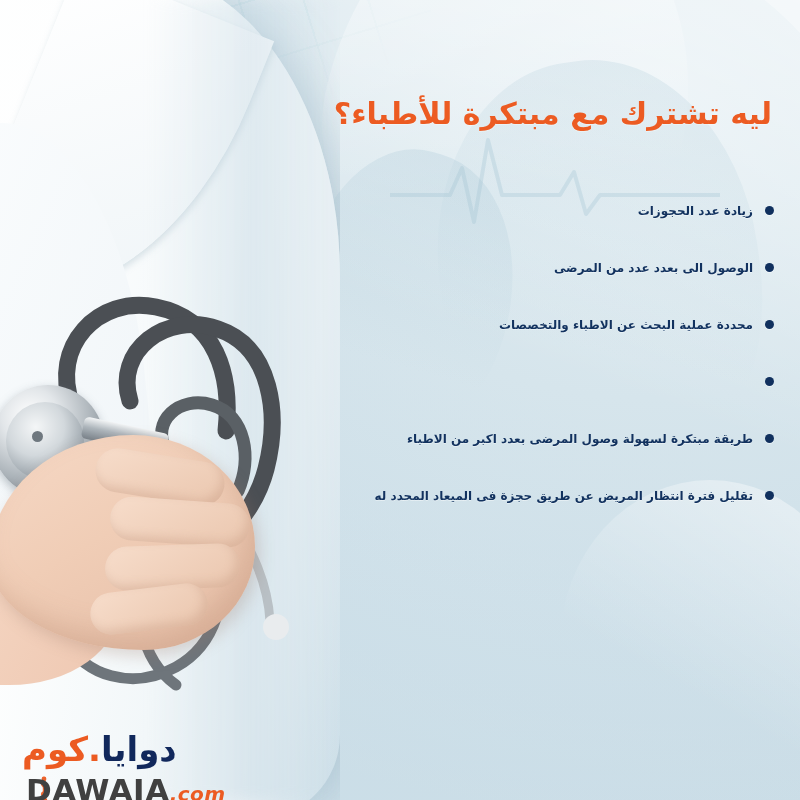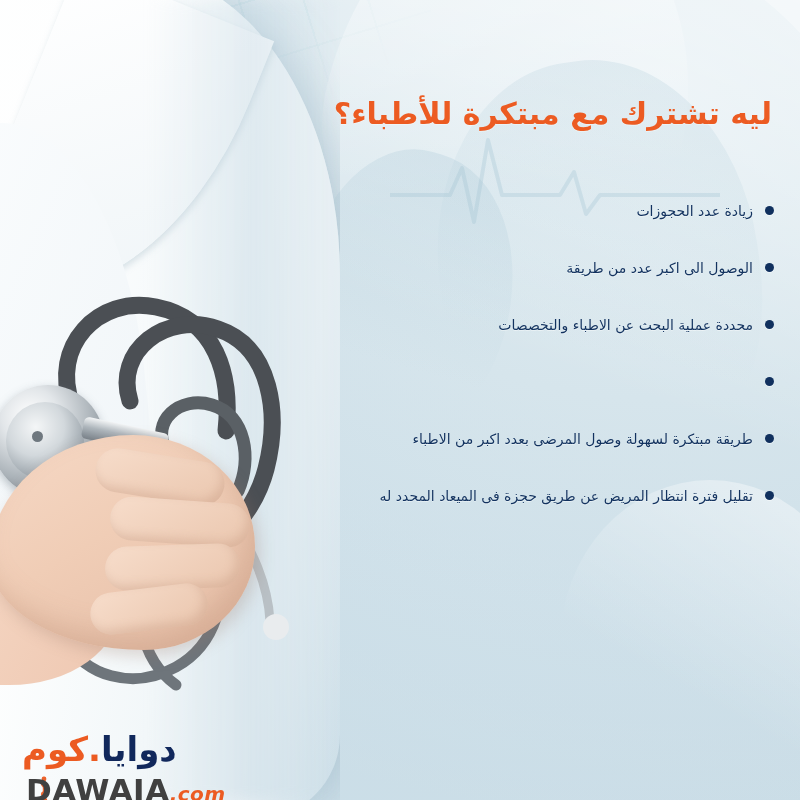--- a/index.html
+++ b/index.html
@@ -167,21 +167,21 @@
   .bullet{
     display:flex;align-items:center;justify-content:flex-start;
     height:57px;
   }
   .dot{
     width:9px;height:9px;border-radius:50%;
     background:#10305e;flex:0 0 auto;margin-left:12px;
     box-shadow:0 1px 0 rgba(255,255,255,.45);
   }
   .btext{
-    color:#12325f;font-size:14px;font-weight:400;
+    color:#12325f;font-size:12px;font-weight:700;
     white-space:nowrap;
     text-shadow:0 1px 0 rgba(255,255,255,.40);
   }
 
   
   .logo{position:absolute;left:18px;top:732px;width:230px;height:86px;}
   .logo-ar{
     position:absolute;left:4px;top:0px;width:220px;
     direction:rtl;text-align:left;
     font-size:34px;font-weight:700;line-height:1.05;
@@ -262,21 +262,21 @@
 
   <div class="title">ليه تشترك مع مبتكرة للأطباء؟</div>
 
   <div class="bullets">
     <div class="bullet">
       <span class="dot"></span>
       <span class="btext">زيادة عدد الحجوزات</span>
     </div>
     <div class="bullet">
       <span class="dot"></span>
-      <span class="btext">الوصول الى اكبر عدد من طريقة</span>
+      <span class="btext">الوصول الى بعدد عدد من المرضى</span>
     </div>
     <div class="bullet">
       <span class="dot"></span>
       <span class="btext">محددة عملية البحث عن الاطباء والتخصصات</span>
     </div>
     <div class="bullet">
       <span class="dot"></span>
     </div>
     <div class="bullet">
       <span class="dot"></span>

